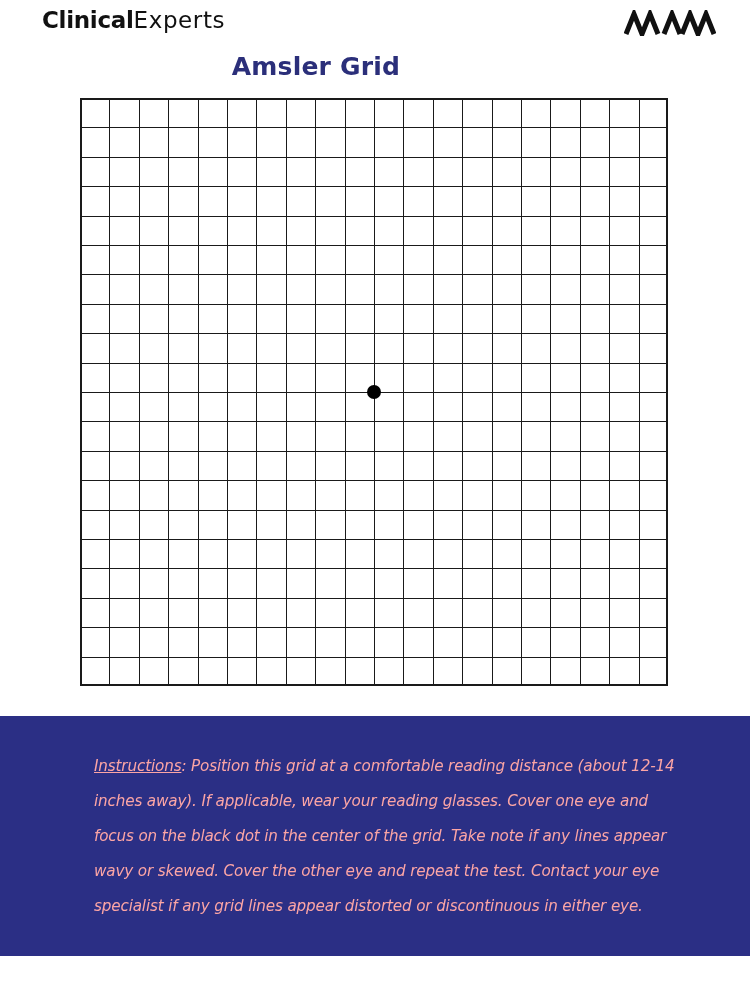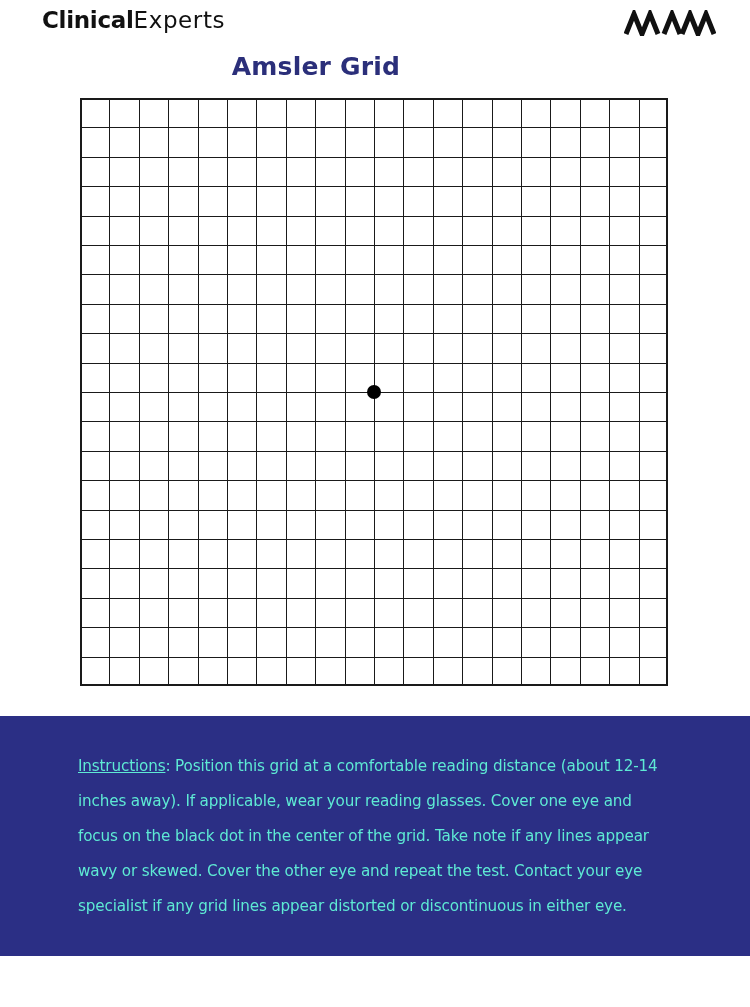--- a/index.html
+++ b/index.html
@@ -87,29 +87,30 @@
   .instructions-panel {
     position: absolute;
     left: 0;
     top: 716px;
     width: 750px;
     height: 240px;
     background: #2b2f85;
   }
   .instructions-text {
     position: absolute;
-    left: 78px;
+    left: 94px;
     top: 33px;
     width: 596px;
-    color: #5eead4;
+    color: #fca5a5;
     font-family: "DejaVu Sans", sans-serif;
     font-size: 15.2px;
     line-height: 35px;
     text-align: left;
     letter-spacing: -0.15px;
+    font-style: italic;
   }
   .instructions-text .lead {
     text-decoration: underline;
   }
 
   .footer-strip {
     position: absolute;
     left: 0;
     top: 956px;
     width: 750px;

